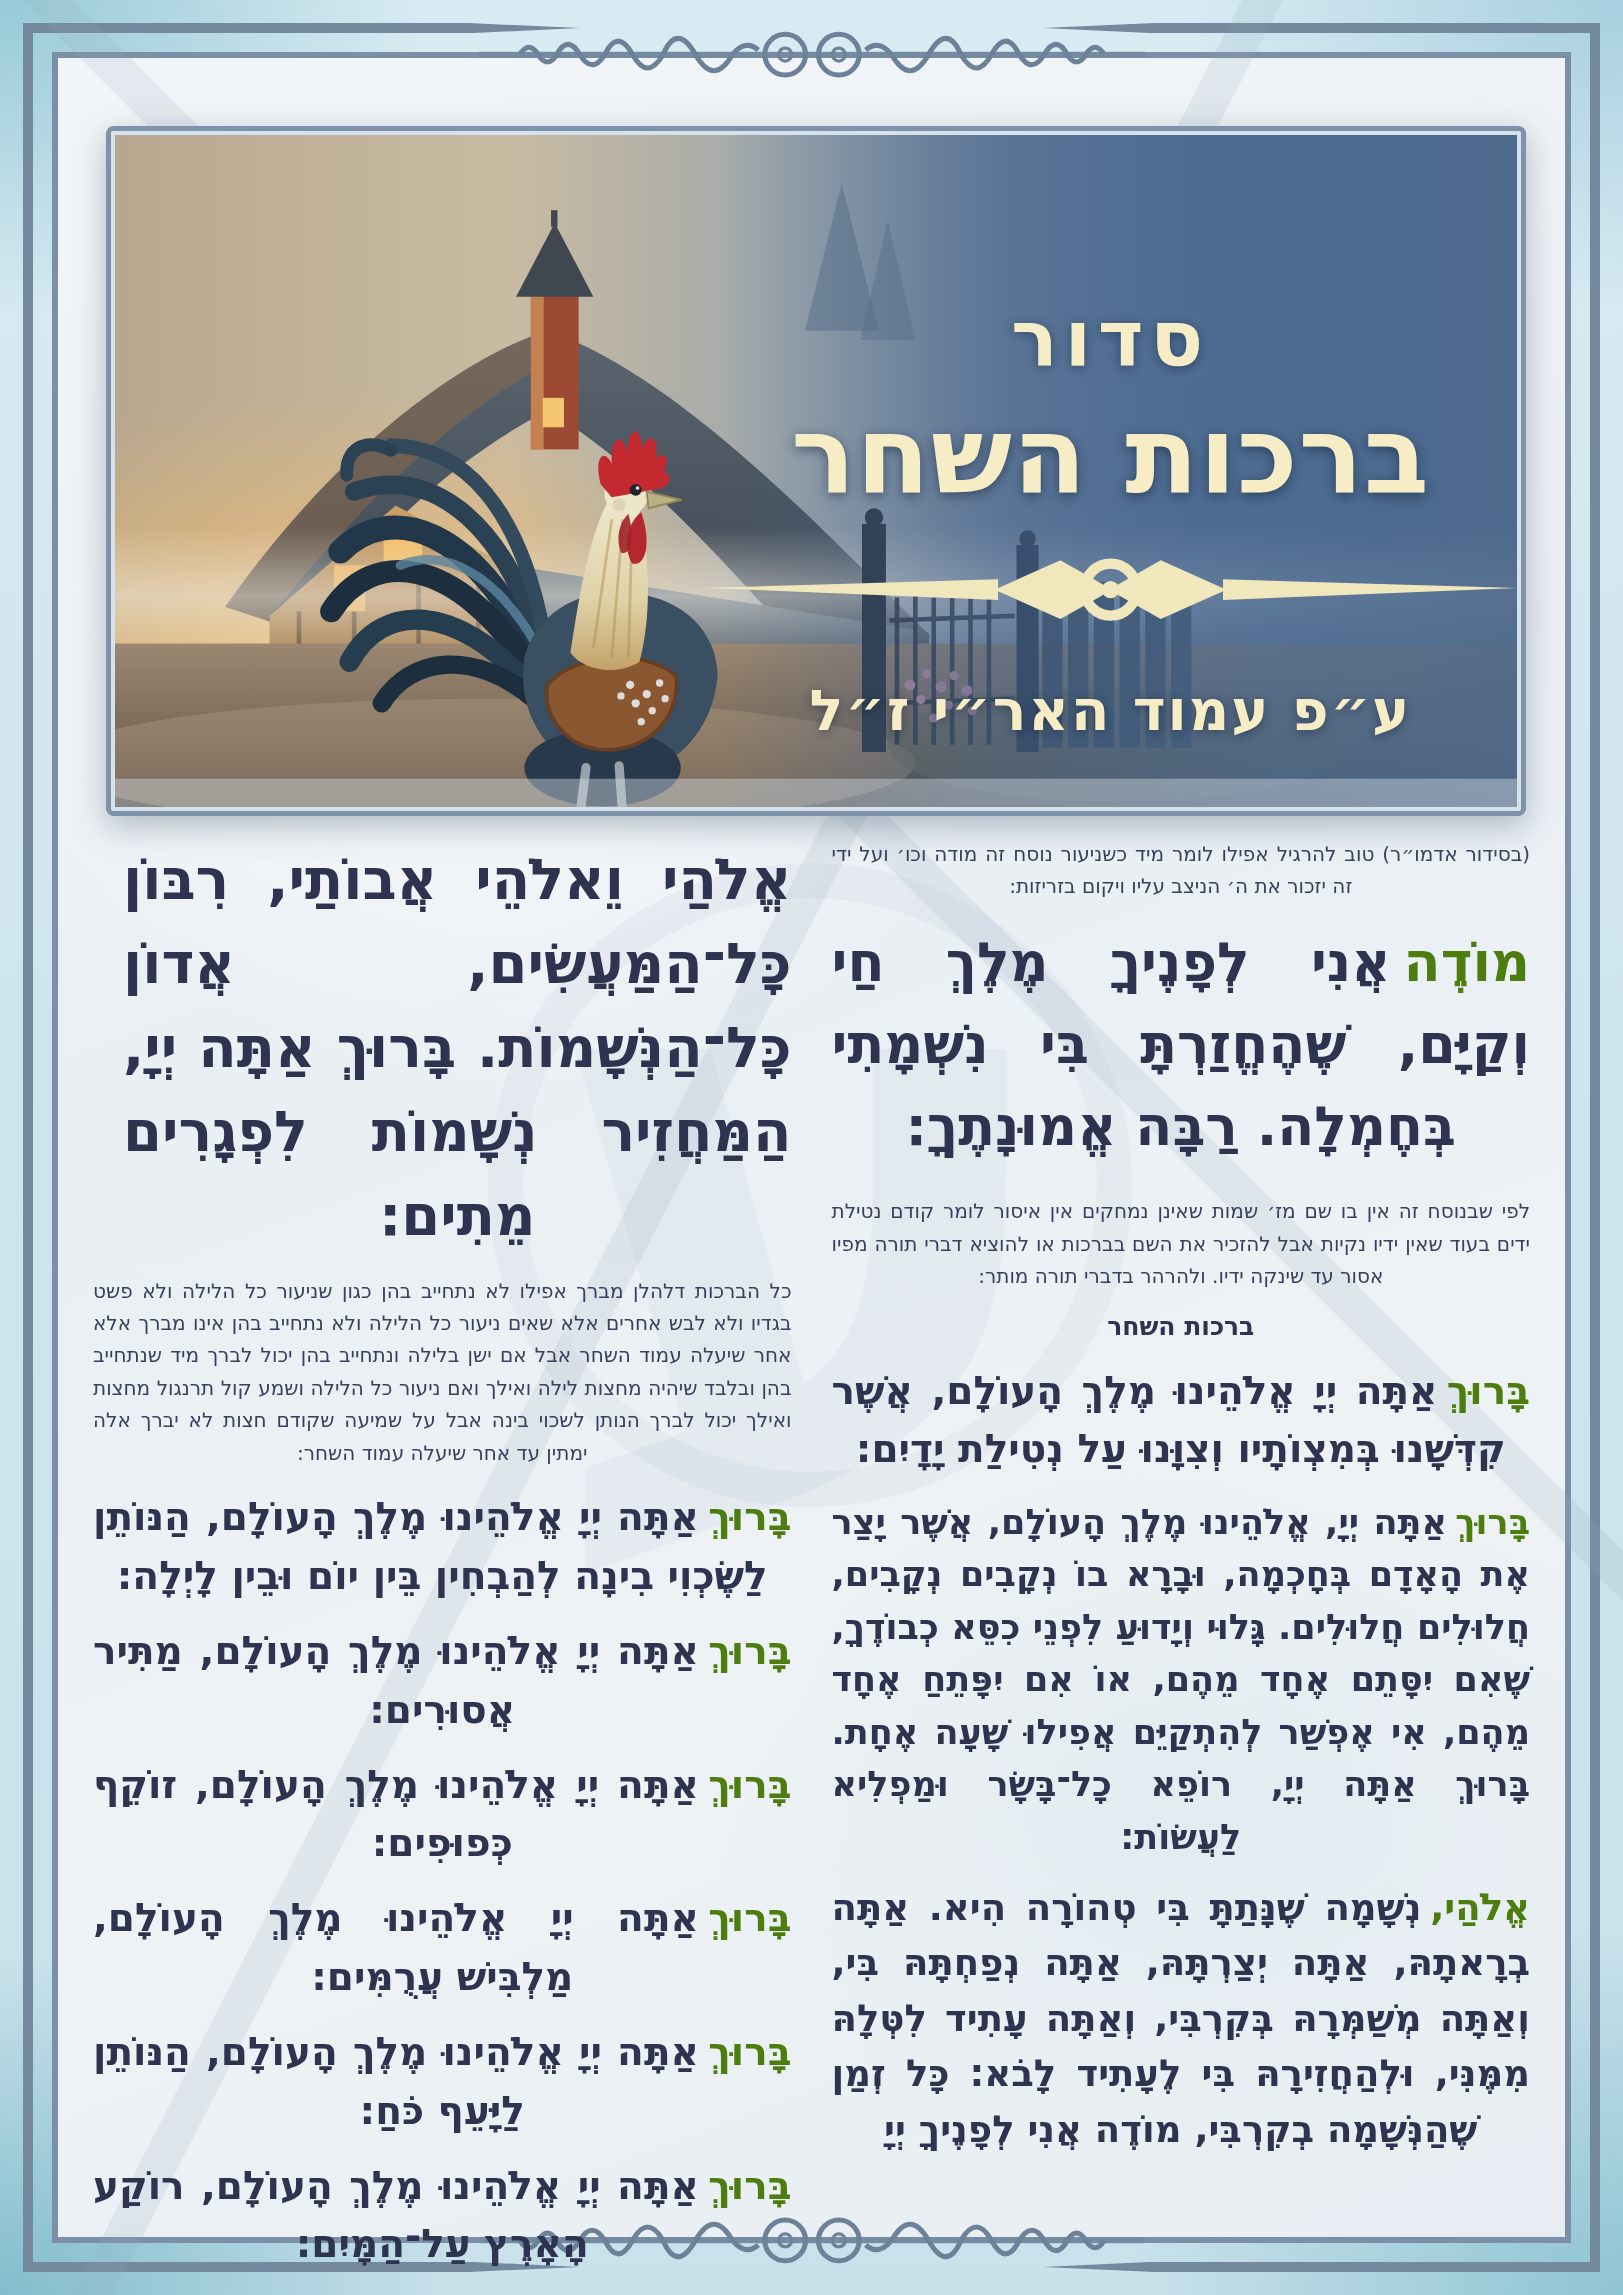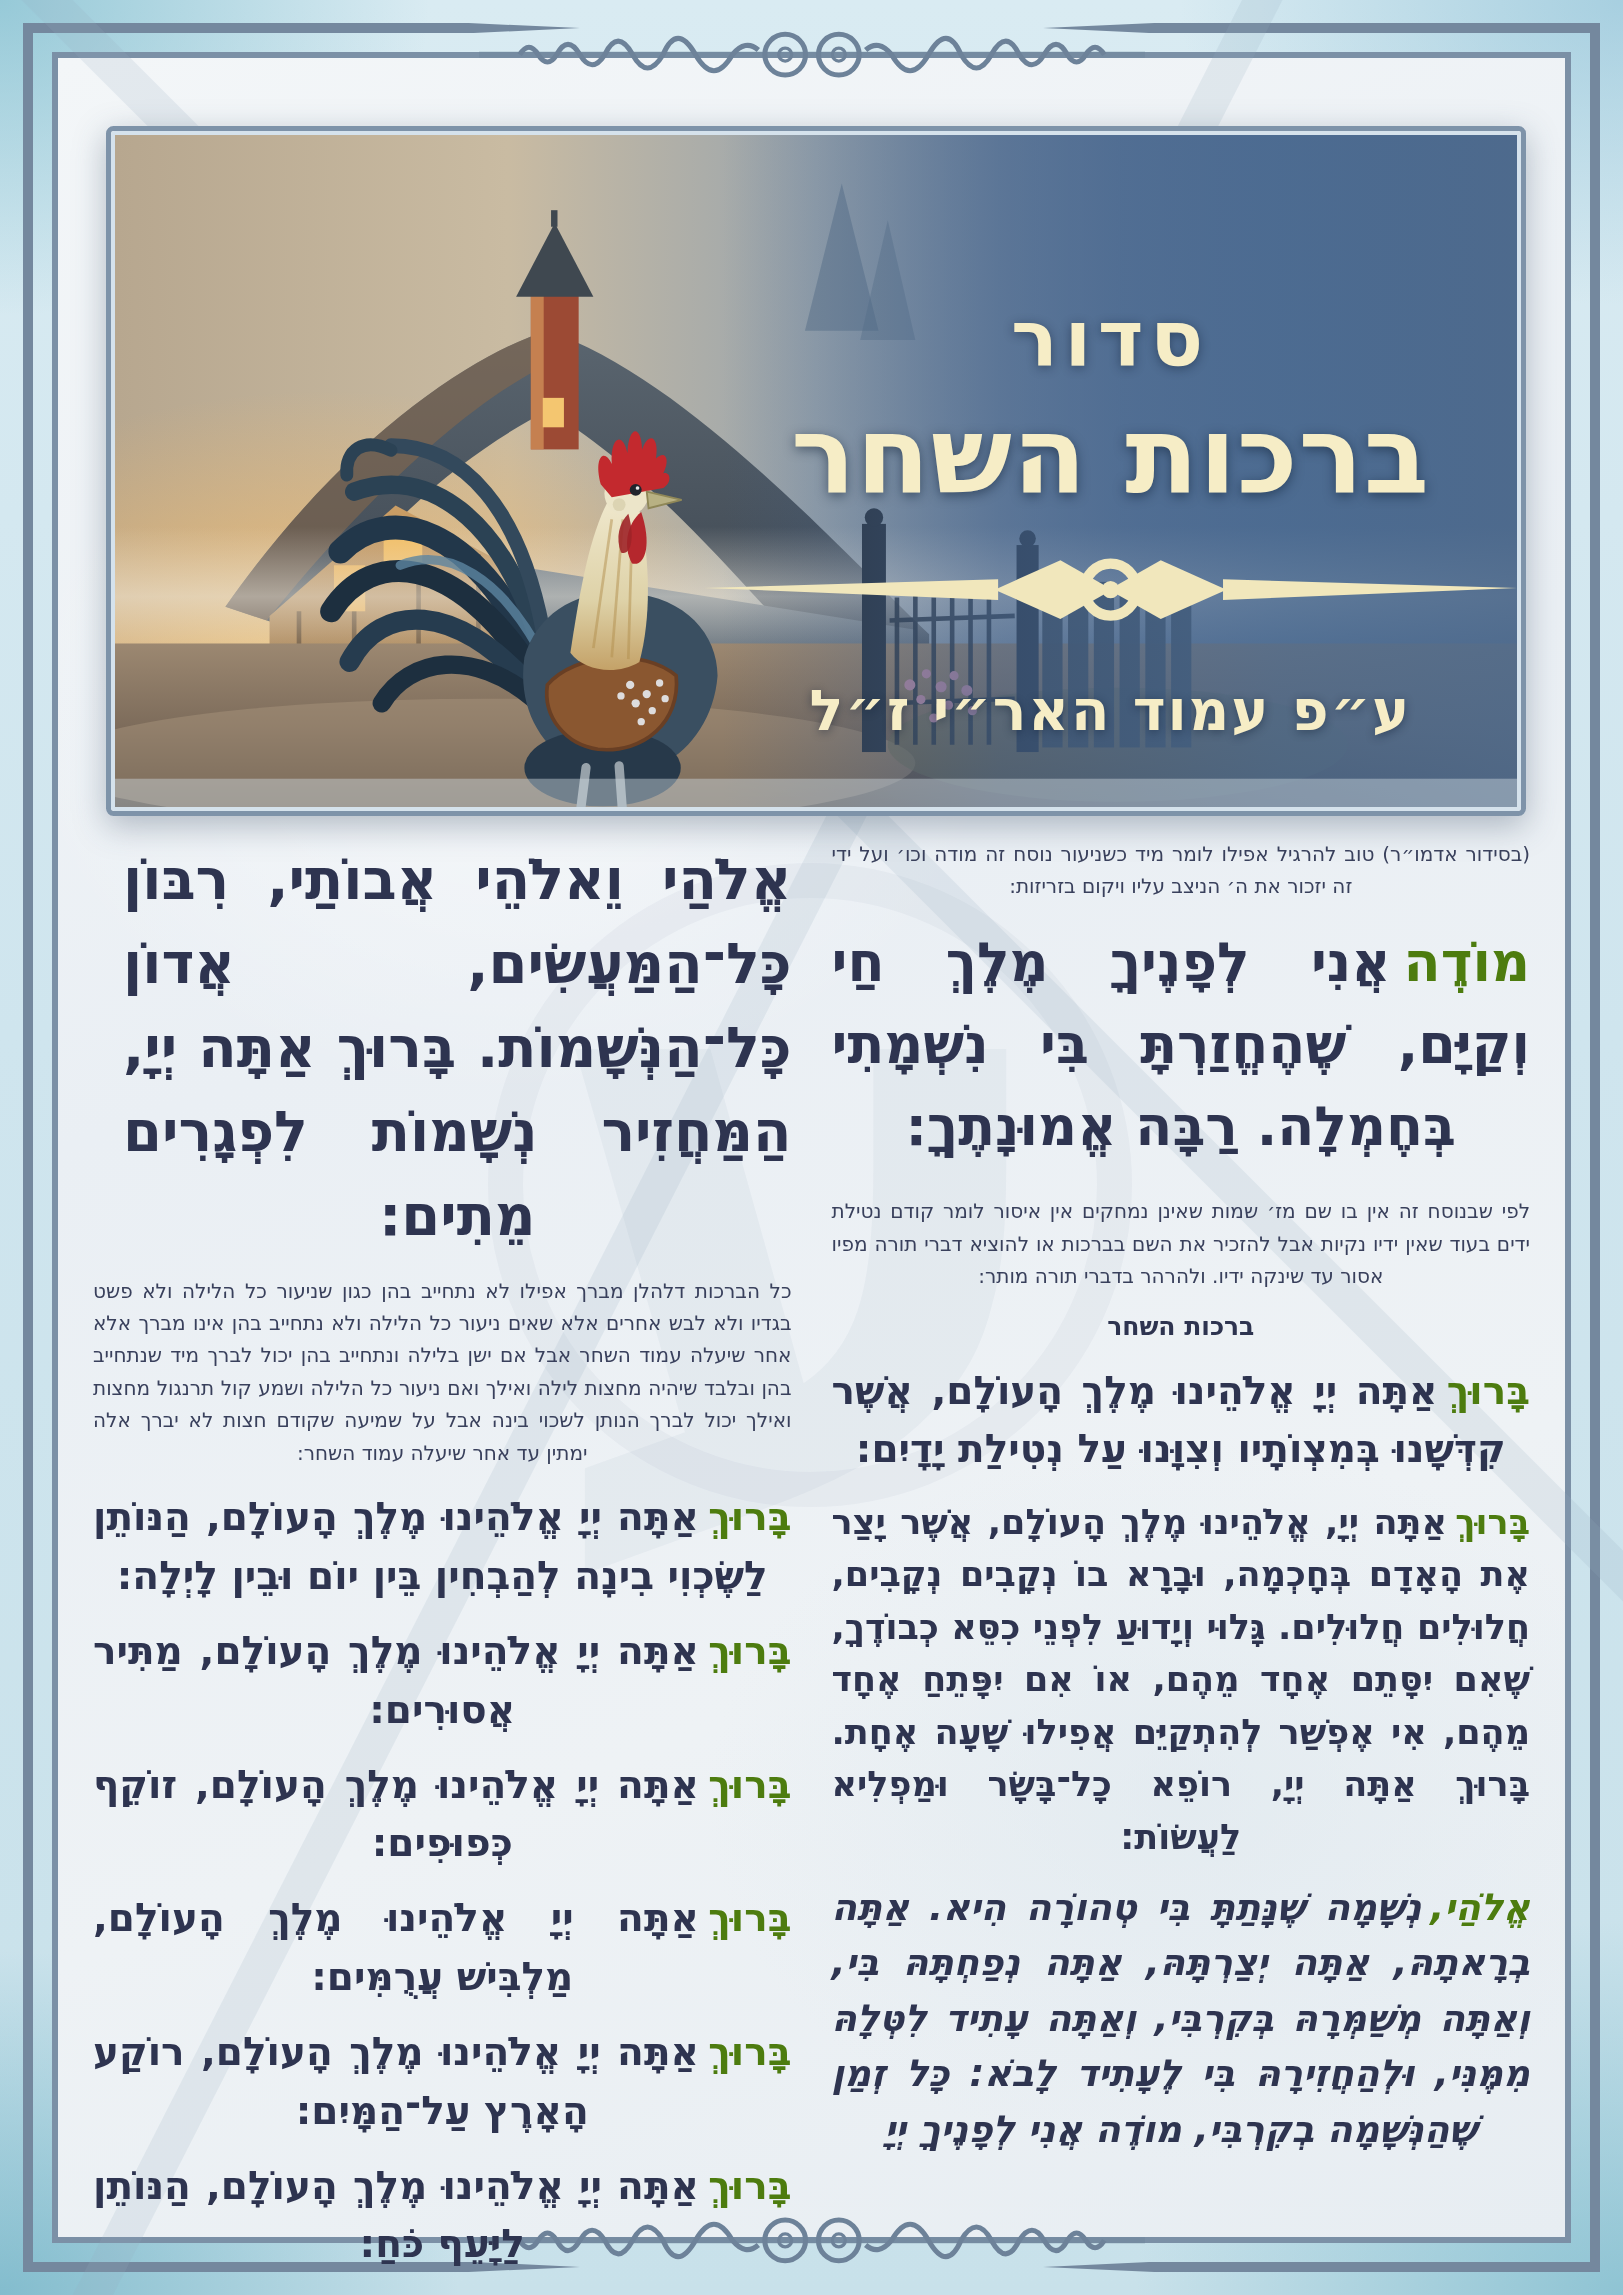--- a/index.html
+++ b/index.html
@@ -59,21 +59,21 @@
   .col{min-width:0;}
   p,h2{margin:0;}
   .note{font-size:20px;line-height:1.62;font-weight:normal;color:#39405c;
     text-align:justify;text-align-last:center;margin-bottom:19.4px;}
   .prayer{font-size:39px;line-height:1.5;font-weight:bold;color:#2e3450;
     text-align:justify;text-align-last:center;margin-bottom:16.7px;}
   .prayer .lead{color:#4d7c0f;margin-left:.24em;}
   .cont{font-size:56px;margin-left:30px;}
   .modeh{font-size:54px;line-height:1.52;margin-bottom:27px;}
   .asher{font-size:35px;}
-  .elohai{font-size:37px;margin-bottom:8px;font-style:italic;}
+  .elohai{font-size:37px;margin-bottom:8px;}
   .section-head{font-size:25px;font-weight:bold;color:#2e3450;text-align:center;margin:2.8px 0 21px;}
 </style>
 </head>
 <body>
 
 <div class="fo fo-left"></div>
 <div class="fo fo-right"></div>
 <div class="fo fo-top-l"></div>
 <div class="fo fo-top-r"></div>
 <div class="fo fo-bot-l"></div>
@@ -311,18 +311,18 @@
     <p class="prayer elohai"><span class="lead">אֱלֹהַי,</span><span>נְשָׁמָה שֶׁנָּתַתָּ בִּי טְהוֹרָה הִיא. אַתָּה בְרָאתָהּ, אַתָּה יְצַרְתָּהּ, אַתָּה נְפַחְתָּהּ בִּי, וְאַתָּה מְשַׁמְּרָהּ בְּקִרְבִּי, וְאַתָּה עָתִיד לִטְּלָהּ מִמֶּנִּי, וּלְהַחֲזִירָהּ בִּי לֶעָתִיד לָבֹא: כָּל זְמַן שֶׁהַנְּשָׁמָה בְקִרְבִּי, מוֹדֶה אֲנִי לְפָנֶיךָ יְיָ</span></p>
   </section>
 
   <section class="col">
     <p class="prayer cont">אֱלֹהַי וֵאלֹהֵי אֲבוֹתַי, רִבּוֹן כָּל־הַמַּעֲשִׂים, אֲדוֹן כָּל־הַנְּשָׁמוֹת. בָּרוּךְ אַתָּה יְיָ, הַמַּחֲזִיר נְשָׁמוֹת לִפְגָרִים מֵתִים:</p>
     <p class="note">כל הברכות דלהלן מברך אפילו לא נתחייב בהן כגון שניעור כל הלילה ולא פשט בגדיו ולא לבש אחרים אלא שאים ניעור כל הלילה ולא נתחייב בהן אינו מברך אלא אחר שיעלה עמוד השחר אבל אם ישן בלילה ונתחייב בהן יכול לברך מיד שנתחייב בהן ובלבד שיהיה מחצות לילה ואילך ואם ניעור כל הלילה ושמע קול תרנגול מחצות ואילך יכול לברך הנותן לשכוי בינה אבל על שמיעה שקודם חצות לא יברך אלה ימתין עד אחר שיעלה עמוד השחר:</p>
     <p class="prayer"><span class="lead">בָּרוּךְ</span><span>אַתָּה יְיָ אֱלֹהֵינוּ מֶלֶךְ הָעוֹלָם, הַנּוֹתֵן לַשֶּׂכְוִי בִינָה לְהַבְחִין בֵּין יוֹם וּבֵין לָיְלָה:</span></p>
     <p class="prayer"><span class="lead">בָּרוּךְ</span><span>אַתָּה יְיָ אֱלֹהֵינוּ מֶלֶךְ הָעוֹלָם, מַתִּיר אֲסוּרִים:</span></p>
     <p class="prayer"><span class="lead">בָּרוּךְ</span><span>אַתָּה יְיָ אֱלֹהֵינוּ מֶלֶךְ הָעוֹלָם, זוֹקֵף כְּפוּפִים:</span></p>
     <p class="prayer"><span class="lead">בָּרוּךְ</span><span>אַתָּה יְיָ אֱלֹהֵינוּ מֶלֶךְ הָעוֹלָם, מַלְבִּישׁ עֲרֻמִּים:</span></p>
+    <p class="prayer"><span class="lead">בָּרוּךְ</span><span>אַתָּה יְיָ אֱלֹהֵינוּ מֶלֶךְ הָעוֹלָם, הַנּוֹתֵן לַיָּעֵף כֹּחַ:</span></p>
     <p class="prayer"><span class="lead">בָּרוּךְ</span><span>אַתָּה יְיָ אֱלֹהֵינוּ מֶלֶךְ הָעוֹלָם, רוֹקַע הָאָרֶץ עַל־הַמָּיִם:</span></p>
-    <p class="prayer"><span class="lead">בָּרוּךְ</span><span>אַתָּה יְיָ אֱלֹהֵינוּ מֶלֶךְ הָעוֹלָם, הַנּוֹתֵן לַיָּעֵף כֹּחַ:</span></p>
   </section>
 
 </div>
 
 
 </body></html>

